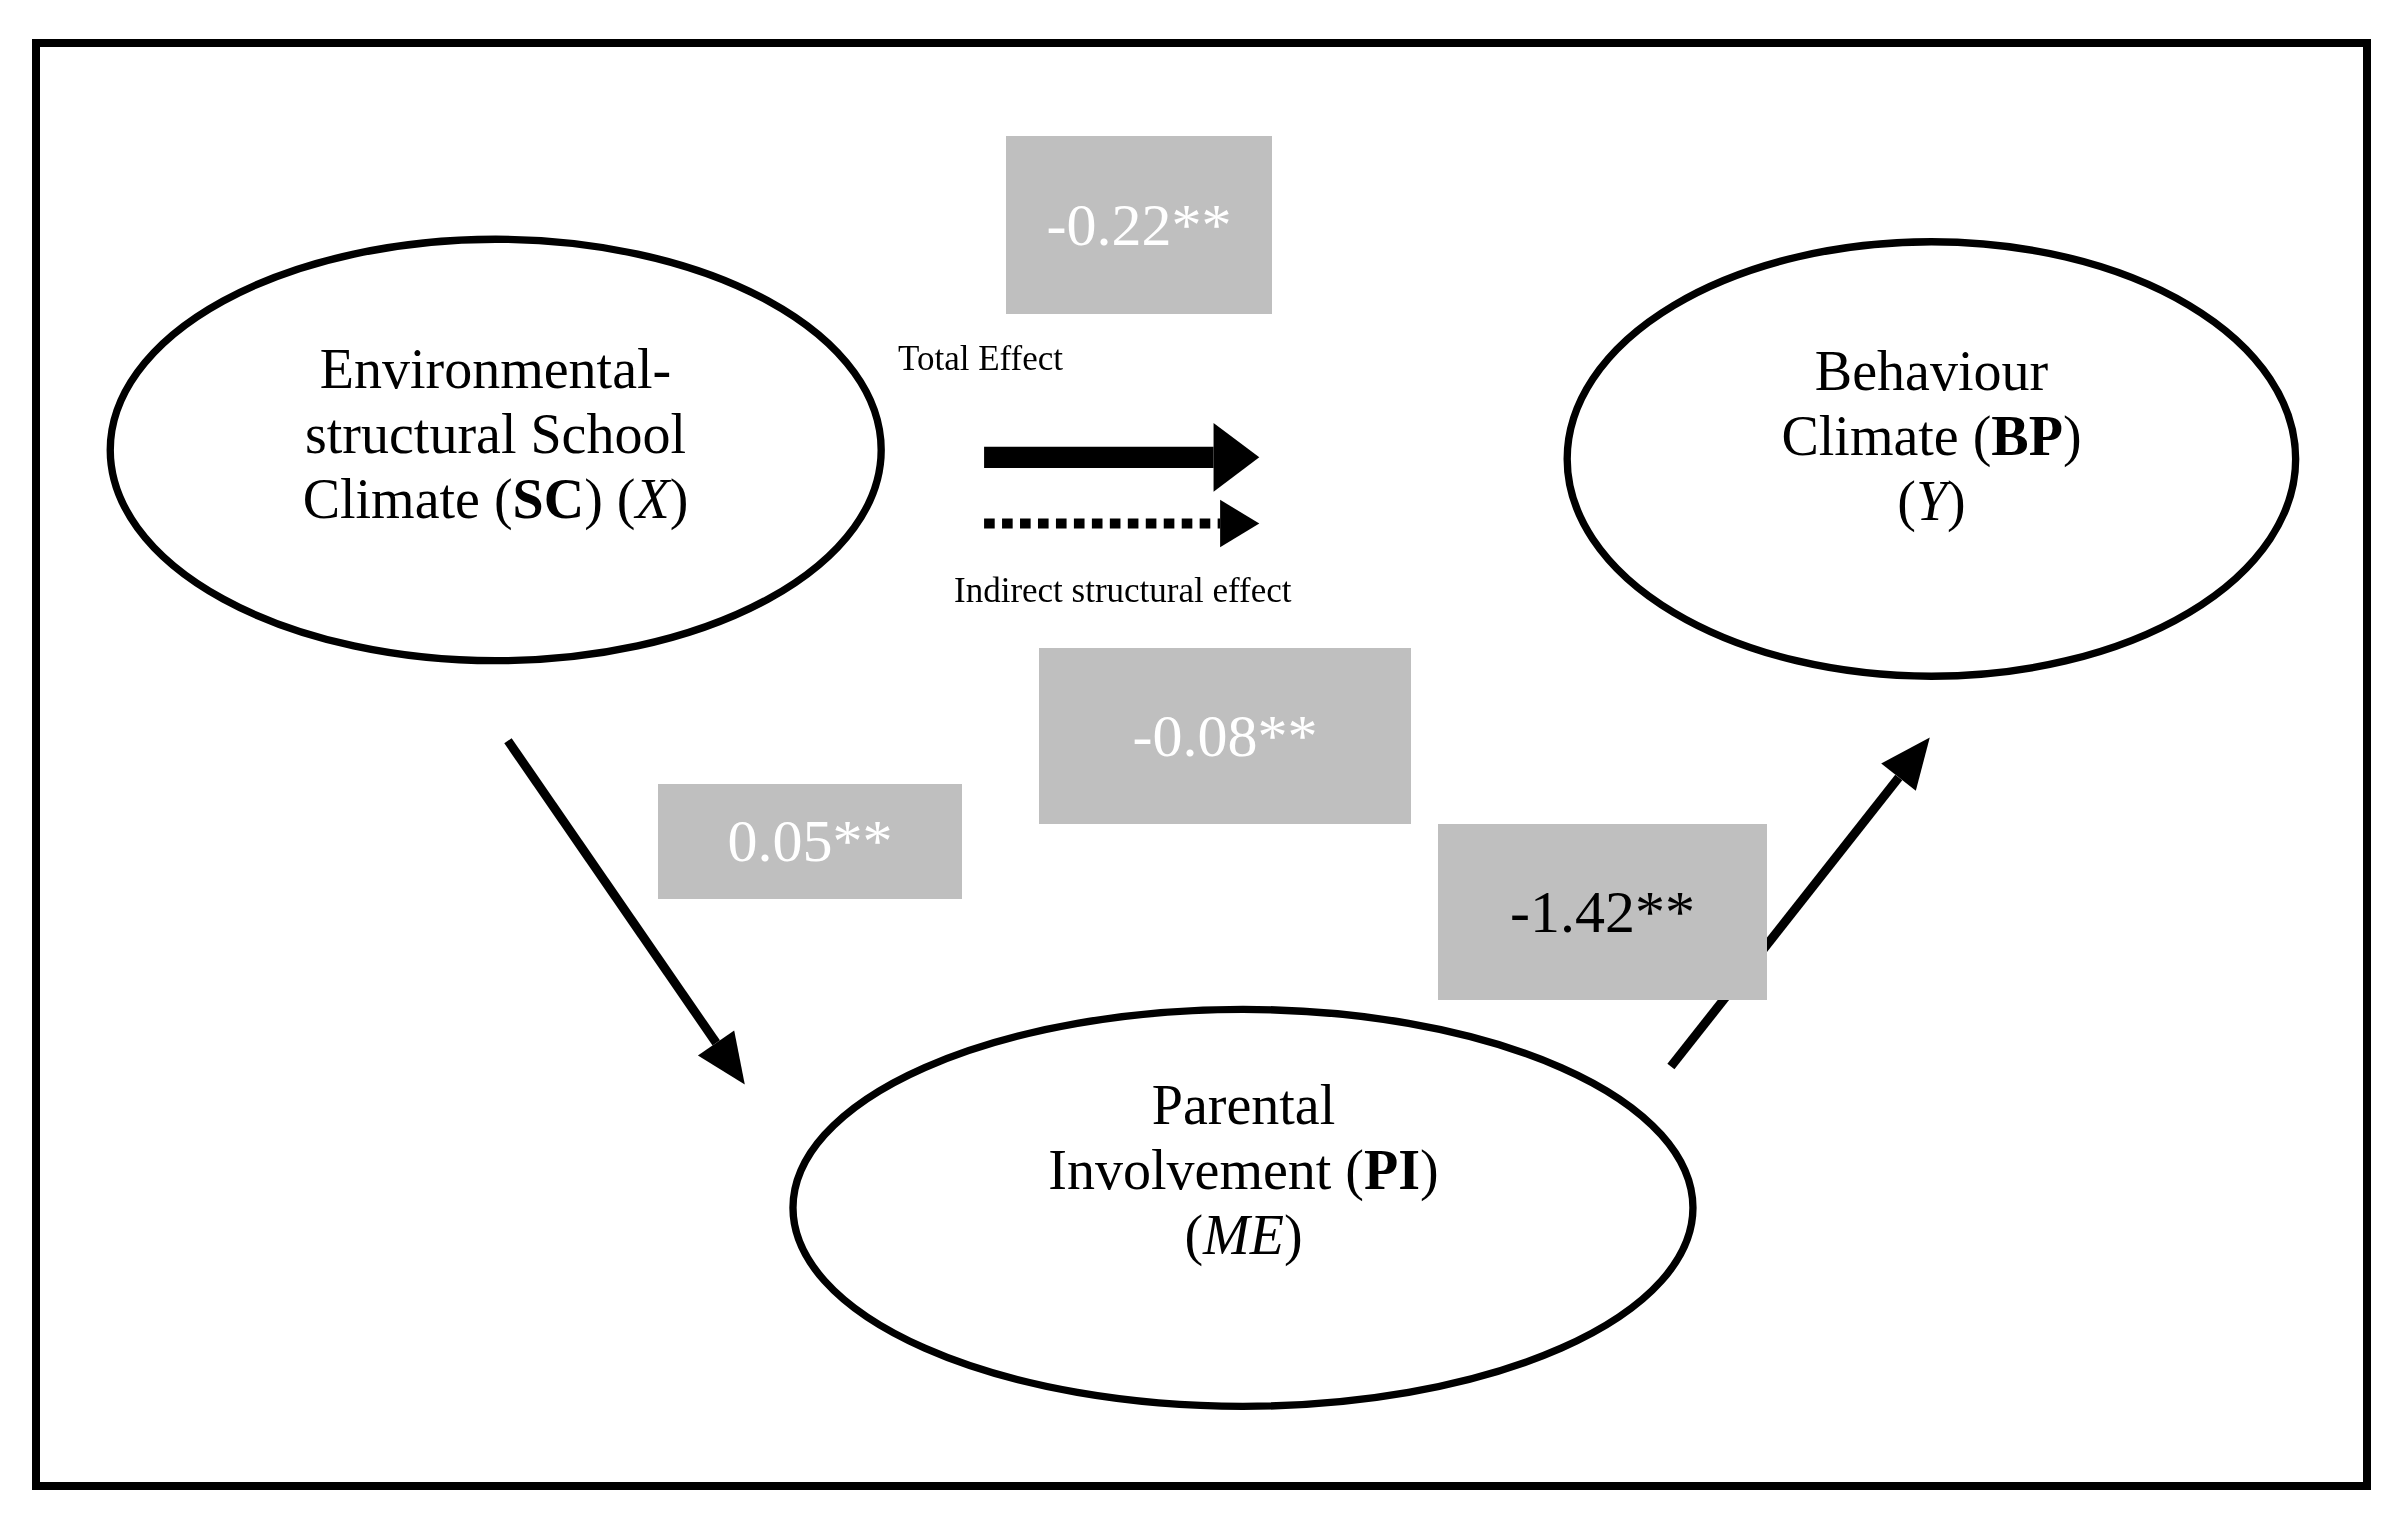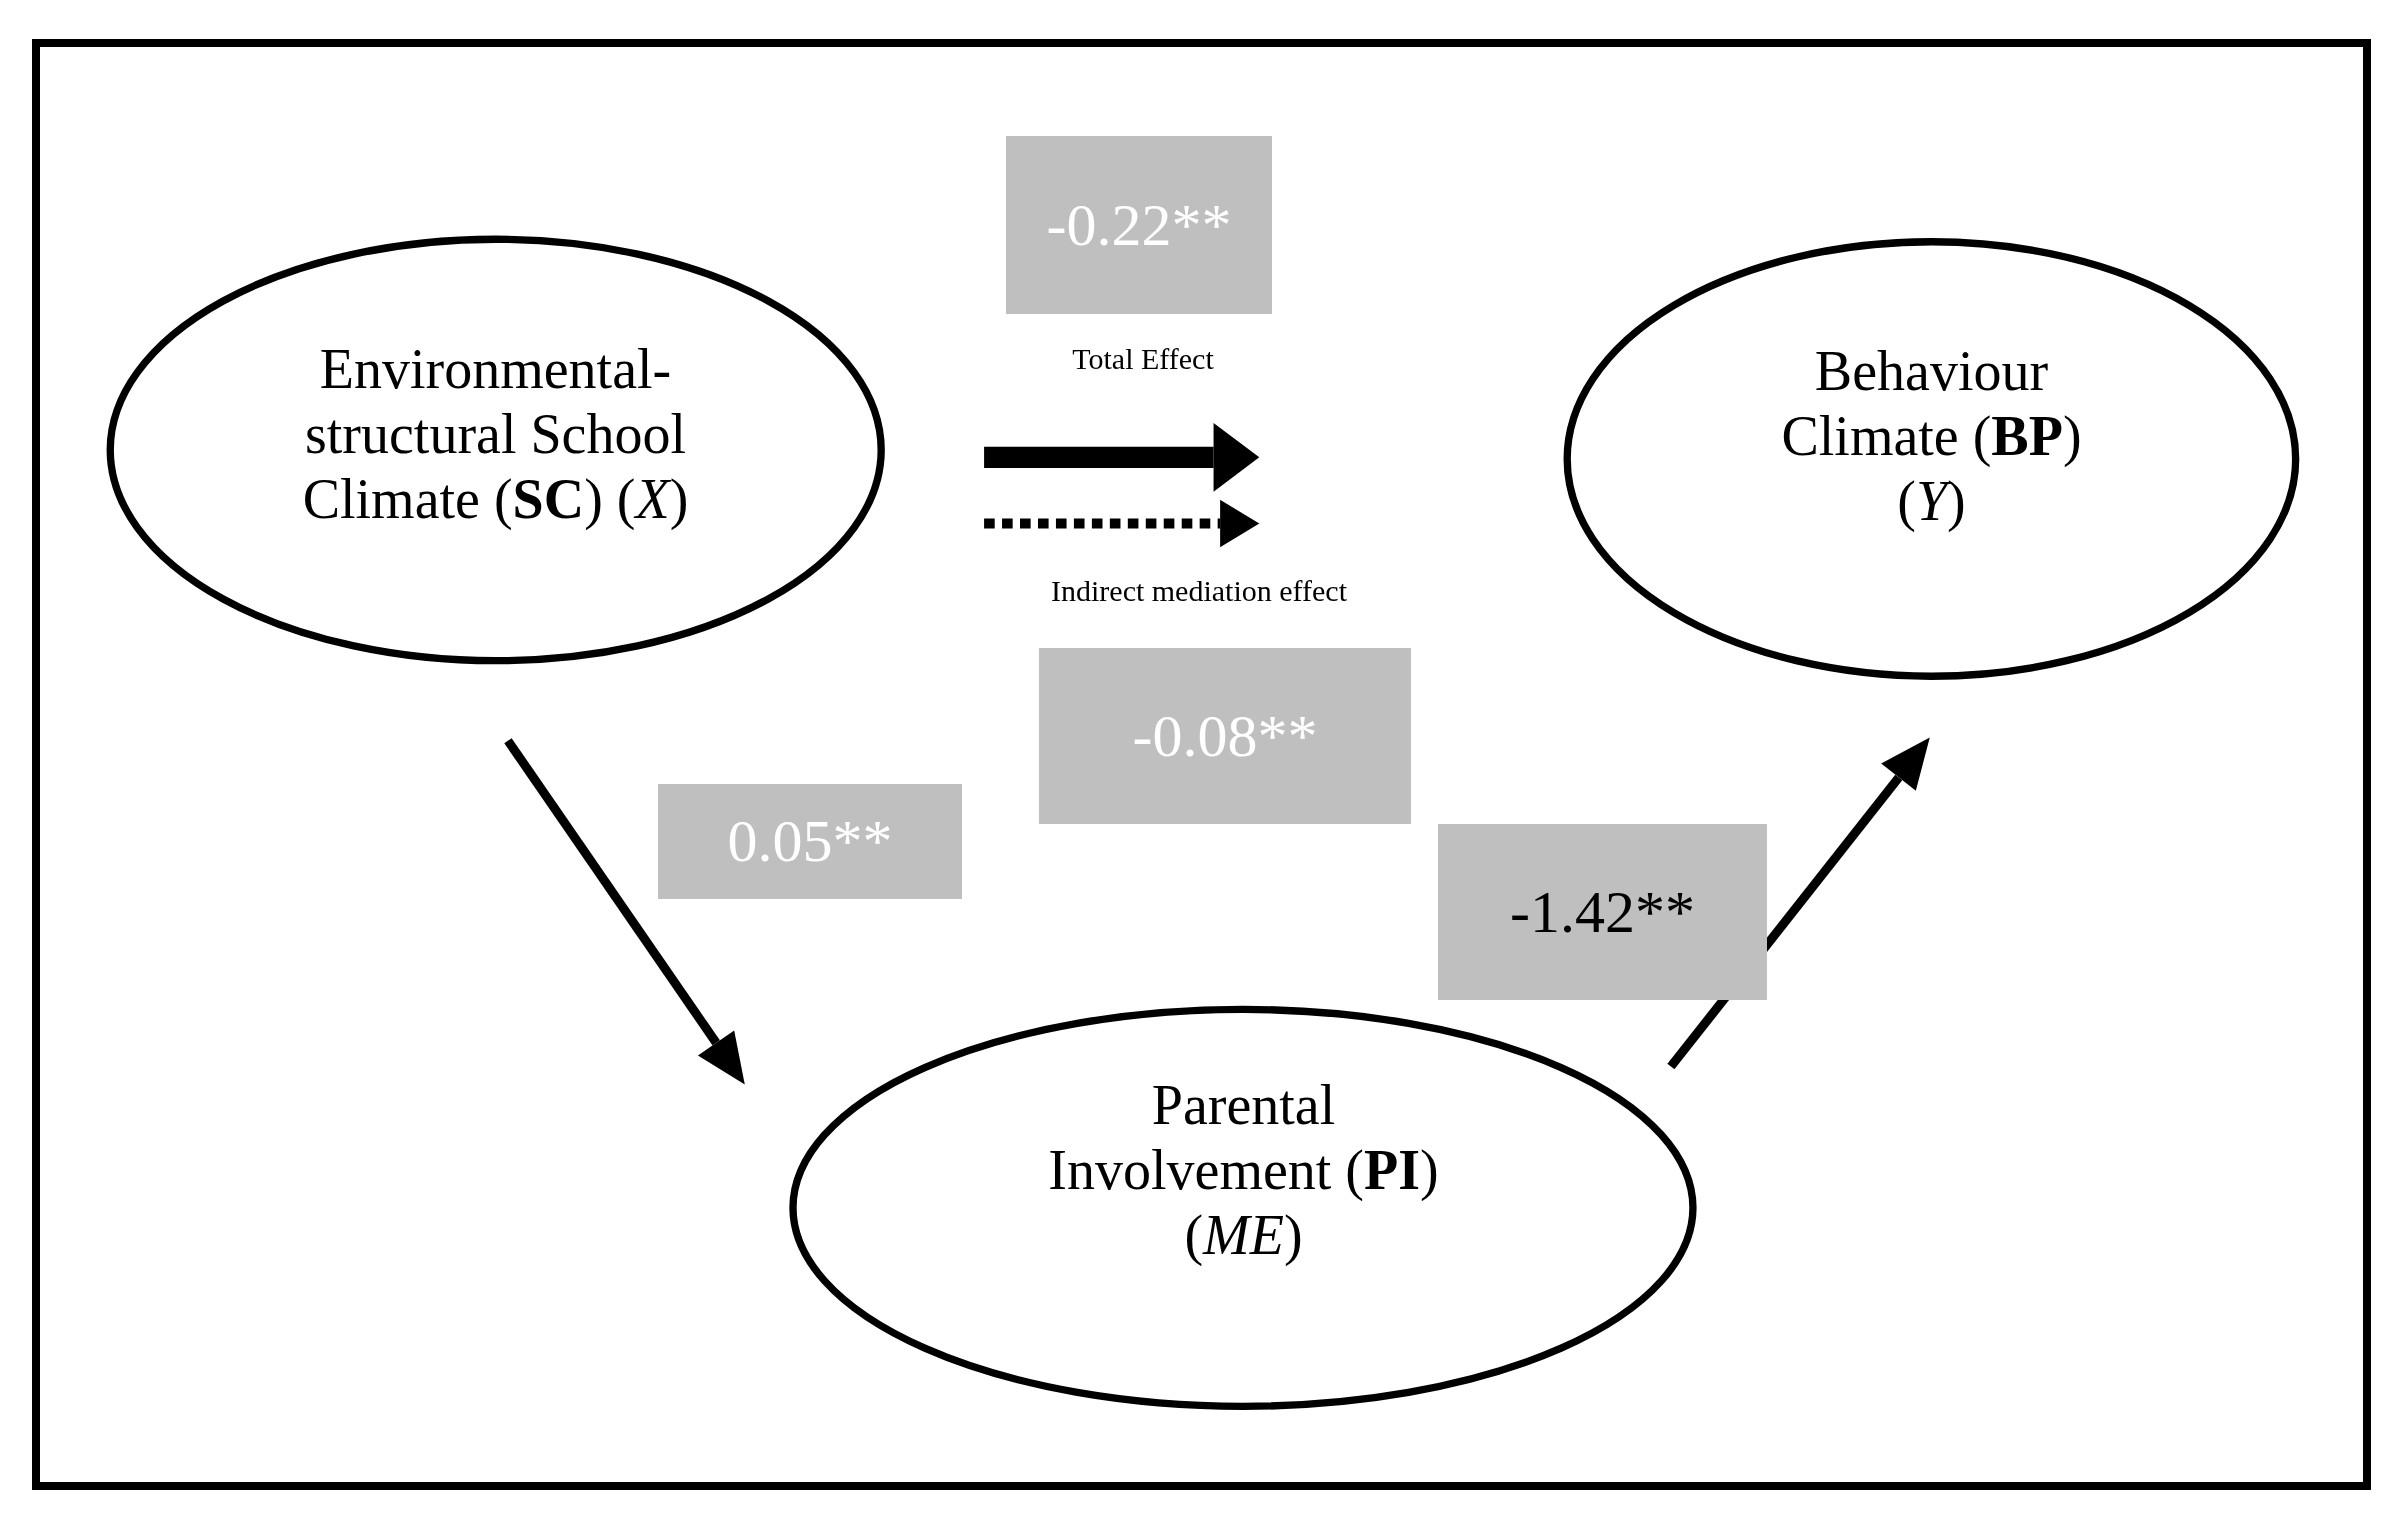--- a/index.html
+++ b/index.html
@@ -45,22 +45,22 @@
     position: absolute;
     display: flex;
     align-items: center;
     justify-content: center;
     font-size: 60px;
   }
   .coef-box span { white-space: nowrap; }
   .arrow-label {
     position: absolute;
     width: 490px;
-    text-align: center;
-    font-size: 30px;
+    text-align: left;
+    font-size: 35px;
     line-height: 57px;
     color: #000000;
   }
   .b { font-weight: bold; }
   .i { font-style: italic; }
 </style>
 </head>
 <body>
 
 <div id="canvas">
@@ -108,21 +108,21 @@
 
   <div class="coef-box" style="left:1438px; top:786px; width:329px; height:176px; background:#BFBFBF; color:#000000;margin-top:38px;">
     <span>-1.42**</span>
   </div>
 
   <div class="arrow-label" style="left:898px; top:330px;">
     <span>Total Effect</span>
   </div>
 
   <div class="arrow-label" style="left:954px; top:562px;">
-    <span>Indirect mediation effect</span>
+    <span>Indirect structural effect</span>
   </div>
 
   <div class="node-label" style="left:128px; top:337px;">
     <div>Environmental-</div>
     <div>structural School</div>
     <div><span>Climate (</span><span class="b">SC</span><span>) (</span><span class="i">X</span><span>)</span></div>
   </div>
 
   <div class="node-label" style="left:1564px; top:339px;font-family:Liberation Serif, serif;">
     <div>Behaviour</div>

